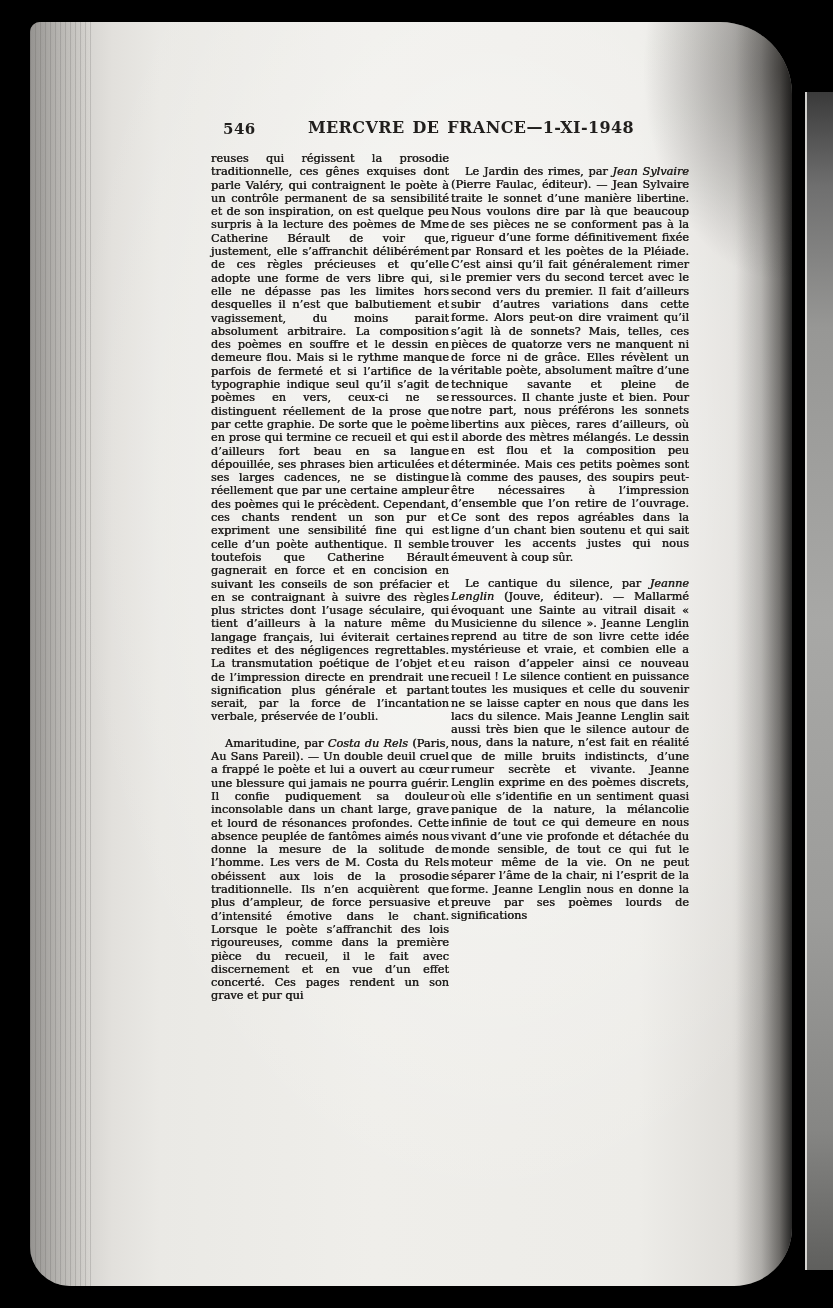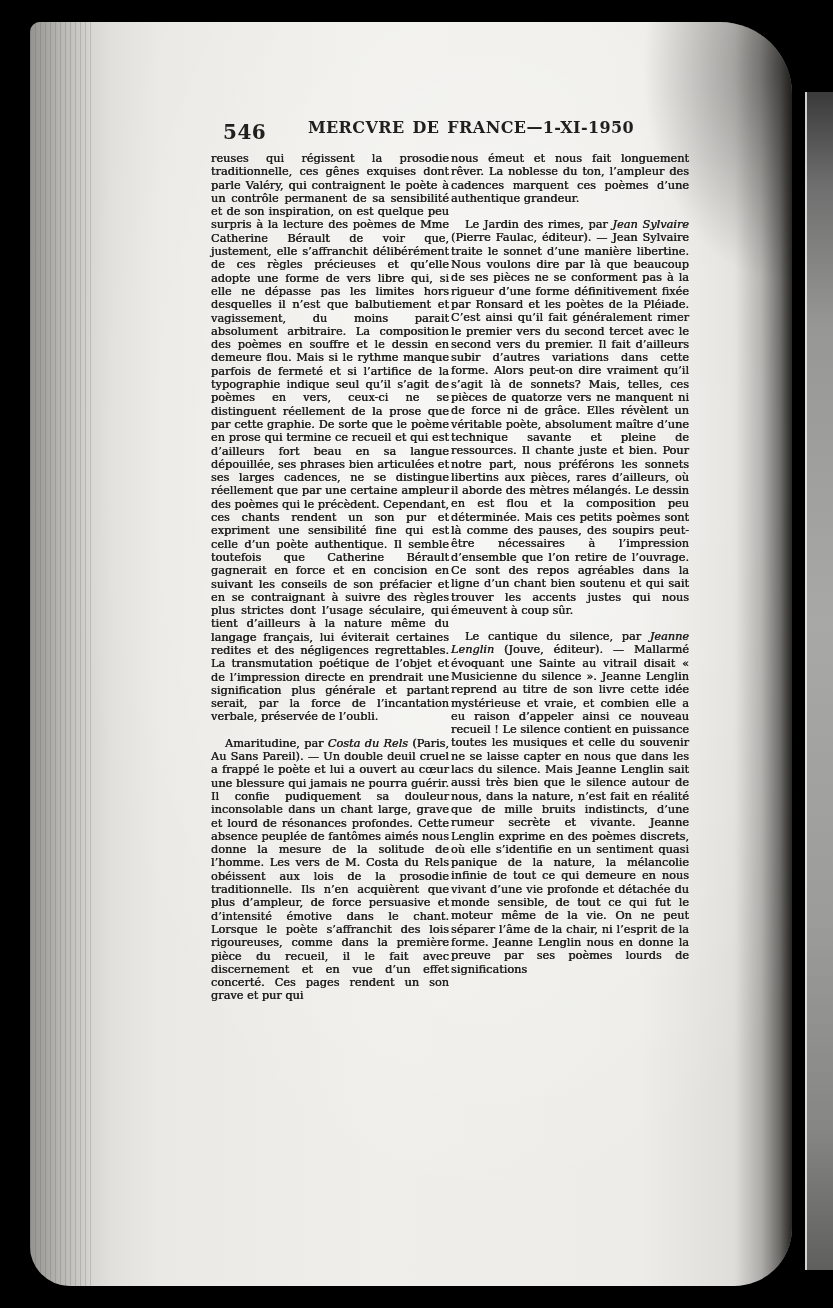--- a/index.html
+++ b/index.html
@@ -84,21 +84,21 @@
     color: #211f1d;
   }
   .header-row {
     position: relative;
     height: 24px;
   }
   .page-number {
     position: absolute;
     left: 12px;
     top: 2px;
-    font-size: 20px;
+    font-size: 15px;
     font-weight: bold;
     letter-spacing: 0.5px;
   }
   .journal-title {
     text-align: center;
     font-size: 16px;
     font-weight: bold;
     letter-spacing: 0.4px;
     word-spacing: 2px;
     padding-left: 30px;
@@ -128,32 +128,31 @@
 
   <div class="scan-page">
     <div class="spine-edges"></div>
     <div class="right-shadow"></div>
     <div class="corner-glow"></div>
 
     <div class="textblock">
 
       <div class="header-row">
         <span class="page-number">546</span>
-        <div class="journal-title">MERCVRE DE FRANCE—1-XI-1950</div>
+        <div class="journal-title">MERCVRE DE FRANCE—1-XI-1948</div>
       </div>
 
       <div class="cols">
 
         <div class="col">
           <p class="para"><span class="seg">reuses qui régissent la prosodie traditionnelle, ces gênes exquises dont parle Valéry, qui contraignent le poète à un contrôle permanent de sa sensibilité et de son inspiration, on est quelque peu surpris à la lecture des poèmes de Mme Catherine Bérault de voir que, justement, elle s’affranchit délibérément de ces règles précieuses et qu’elle adopte une forme de vers libre qui, si elle ne dépasse pas les limites hors desquelles il n’est que balbutiement et vagissement, du moins parait absolument arbitraire. La composition des poèmes en souffre et le dessin en demeure flou. Mais si le rythme manque parfois de fermeté et si l’artifice de la typographie indique seul qu’il s’agit de poèmes en vers, ceux-ci ne se distinguent réellement de la prose que par cette graphie. De sorte que le poème en prose qui termine ce recueil et qui est d’ailleurs fort beau en sa langue dépouillée, ses phrases bien articulées et ses larges cadences, ne se distingue réellement que par une certaine ampleur des poèmes qui le précèdent. Cependant, ces chants rendent un son pur et expriment une sensibilité fine qui est celle d’un poète authentique. Il semble toutefois que Catherine Bérault gagnerait en force et en concision en suivant les conseils de son préfacier et en se contraignant à suivre des règles plus strictes dont l’usage séculaire, qui tient d’ailleurs à la nature même du langage français, lui éviterait certaines redites et des négligences regrettables. La transmutation poétique de l’objet et de l’impression directe en prendrait une signification plus générale et partant serait, par la force de l’incantation verbale, préservée de l’oubli.</span></p>
           <p class="para section indent"><span class="seg b">Amaritudine</span><span class="seg">, par </span><span class="seg i">Costa du Rels</span><span class="seg"> (Paris, Au Sans Pareil). — Un double deuil cruel a frappé le poète et lui a ouvert au cœur une blessure qui jamais ne pourra guérir. Il confie pudiquement sa douleur inconsolable dans un chant large, grave et lourd de résonances profondes. Cette absence peuplée de fantômes aimés nous donne la mesure de la solitude de l’homme. Les vers de M. Costa du Rels obéissent aux lois de la prosodie traditionnelle. Ils n’en acquièrent que plus d’ampleur, de force persuasive et d’intensité émotive dans le chant. Lorsque le poète s’affranchit des lois rigoureuses, comme dans la première pièce du recueil, il le fait avec discernement et en vue d’un effet concerté. Ces pages rendent un son grave et pur qui</span></p>
         </div>
 
         <div class="col">
-          <p class="para"><span class="seg">nous émeut et nous fait longuement rêver. La noblesse du ton, l’ampleur des cadences marquent ces poèmes d’une authentique grandeur.</span></p>
           <p class="para section indent"><span class="seg b">Le Jardin des rimes</span><span class="seg">, par </span><span class="seg i">Jean Sylvaire</span><span class="seg"> (Pierre Faulac, éditeur). — Jean Sylvaire traite le sonnet d’une manière libertine. Nous voulons dire par là que beaucoup de ses pièces ne se conforment pas à la rigueur d’une forme définitivement fixée par Ronsard et les poètes de la Pléiade. C’est ainsi qu’il fait généralement rimer le premier vers du second tercet avec le second vers du premier. Il fait d’ailleurs subir d’autres variations dans cette forme. Alors peut-on dire vraiment qu’il s’agit là de sonnets? Mais, telles, ces pièces de quatorze vers ne manquent ni de force ni de grâce. Elles révèlent un véritable poète, absolument maître d’une technique savante et pleine de ressources. Il chante juste et bien. Pour notre part, nous préférons les sonnets libertins aux pièces, rares d’ailleurs, où il aborde des mètres mélangés. Le dessin en est flou et la composition peu déterminée. Mais ces petits poèmes sont là comme des pauses, des soupirs peut-être nécessaires à l’impression d’ensemble que l’on retire de l’ouvrage. Ce sont des repos agréables dans la ligne d’un chant bien soutenu et qui sait trouver les accents justes qui nous émeuvent à coup sûr.</span></p>
           <p class="para section indent"><span class="seg b">Le cantique du silence</span><span class="seg">, par </span><span class="seg i">Jeanne Lenglin</span><span class="seg"> (Jouve, éditeur). — Mallarmé évoquant une Sainte au vitrail disait « Musicienne du silence ». Jeanne Lenglin reprend au titre de son livre cette idée mystérieuse et vraie, et combien elle a eu raison d’appeler ainsi ce nouveau recueil ! Le silence contient en puissance toutes les musiques et celle du souvenir ne se laisse capter en nous que dans les lacs du silence. Mais Jeanne Lenglin sait aussi très bien que le silence autour de nous, dans la nature, n’est fait en réalité que de mille bruits indistincts, d’une rumeur secrète et vivante. Jeanne Lenglin exprime en des poèmes discrets, où elle s’identifie en un sentiment quasi panique de la nature, la mélancolie infinie de tout ce qui demeure en nous vivant d’une vie profonde et détachée du monde sensible, de tout ce qui fut le moteur même de la vie. On ne peut séparer l’âme de la chair, ni l’esprit de la forme. Jeanne Lenglin nous en donne la preuve par ses poèmes lourds de significations</span></p>
         </div>
 
       </div>
     </div>
   </div>
 
   <div class="adjacent-page"></div>
 </div>

